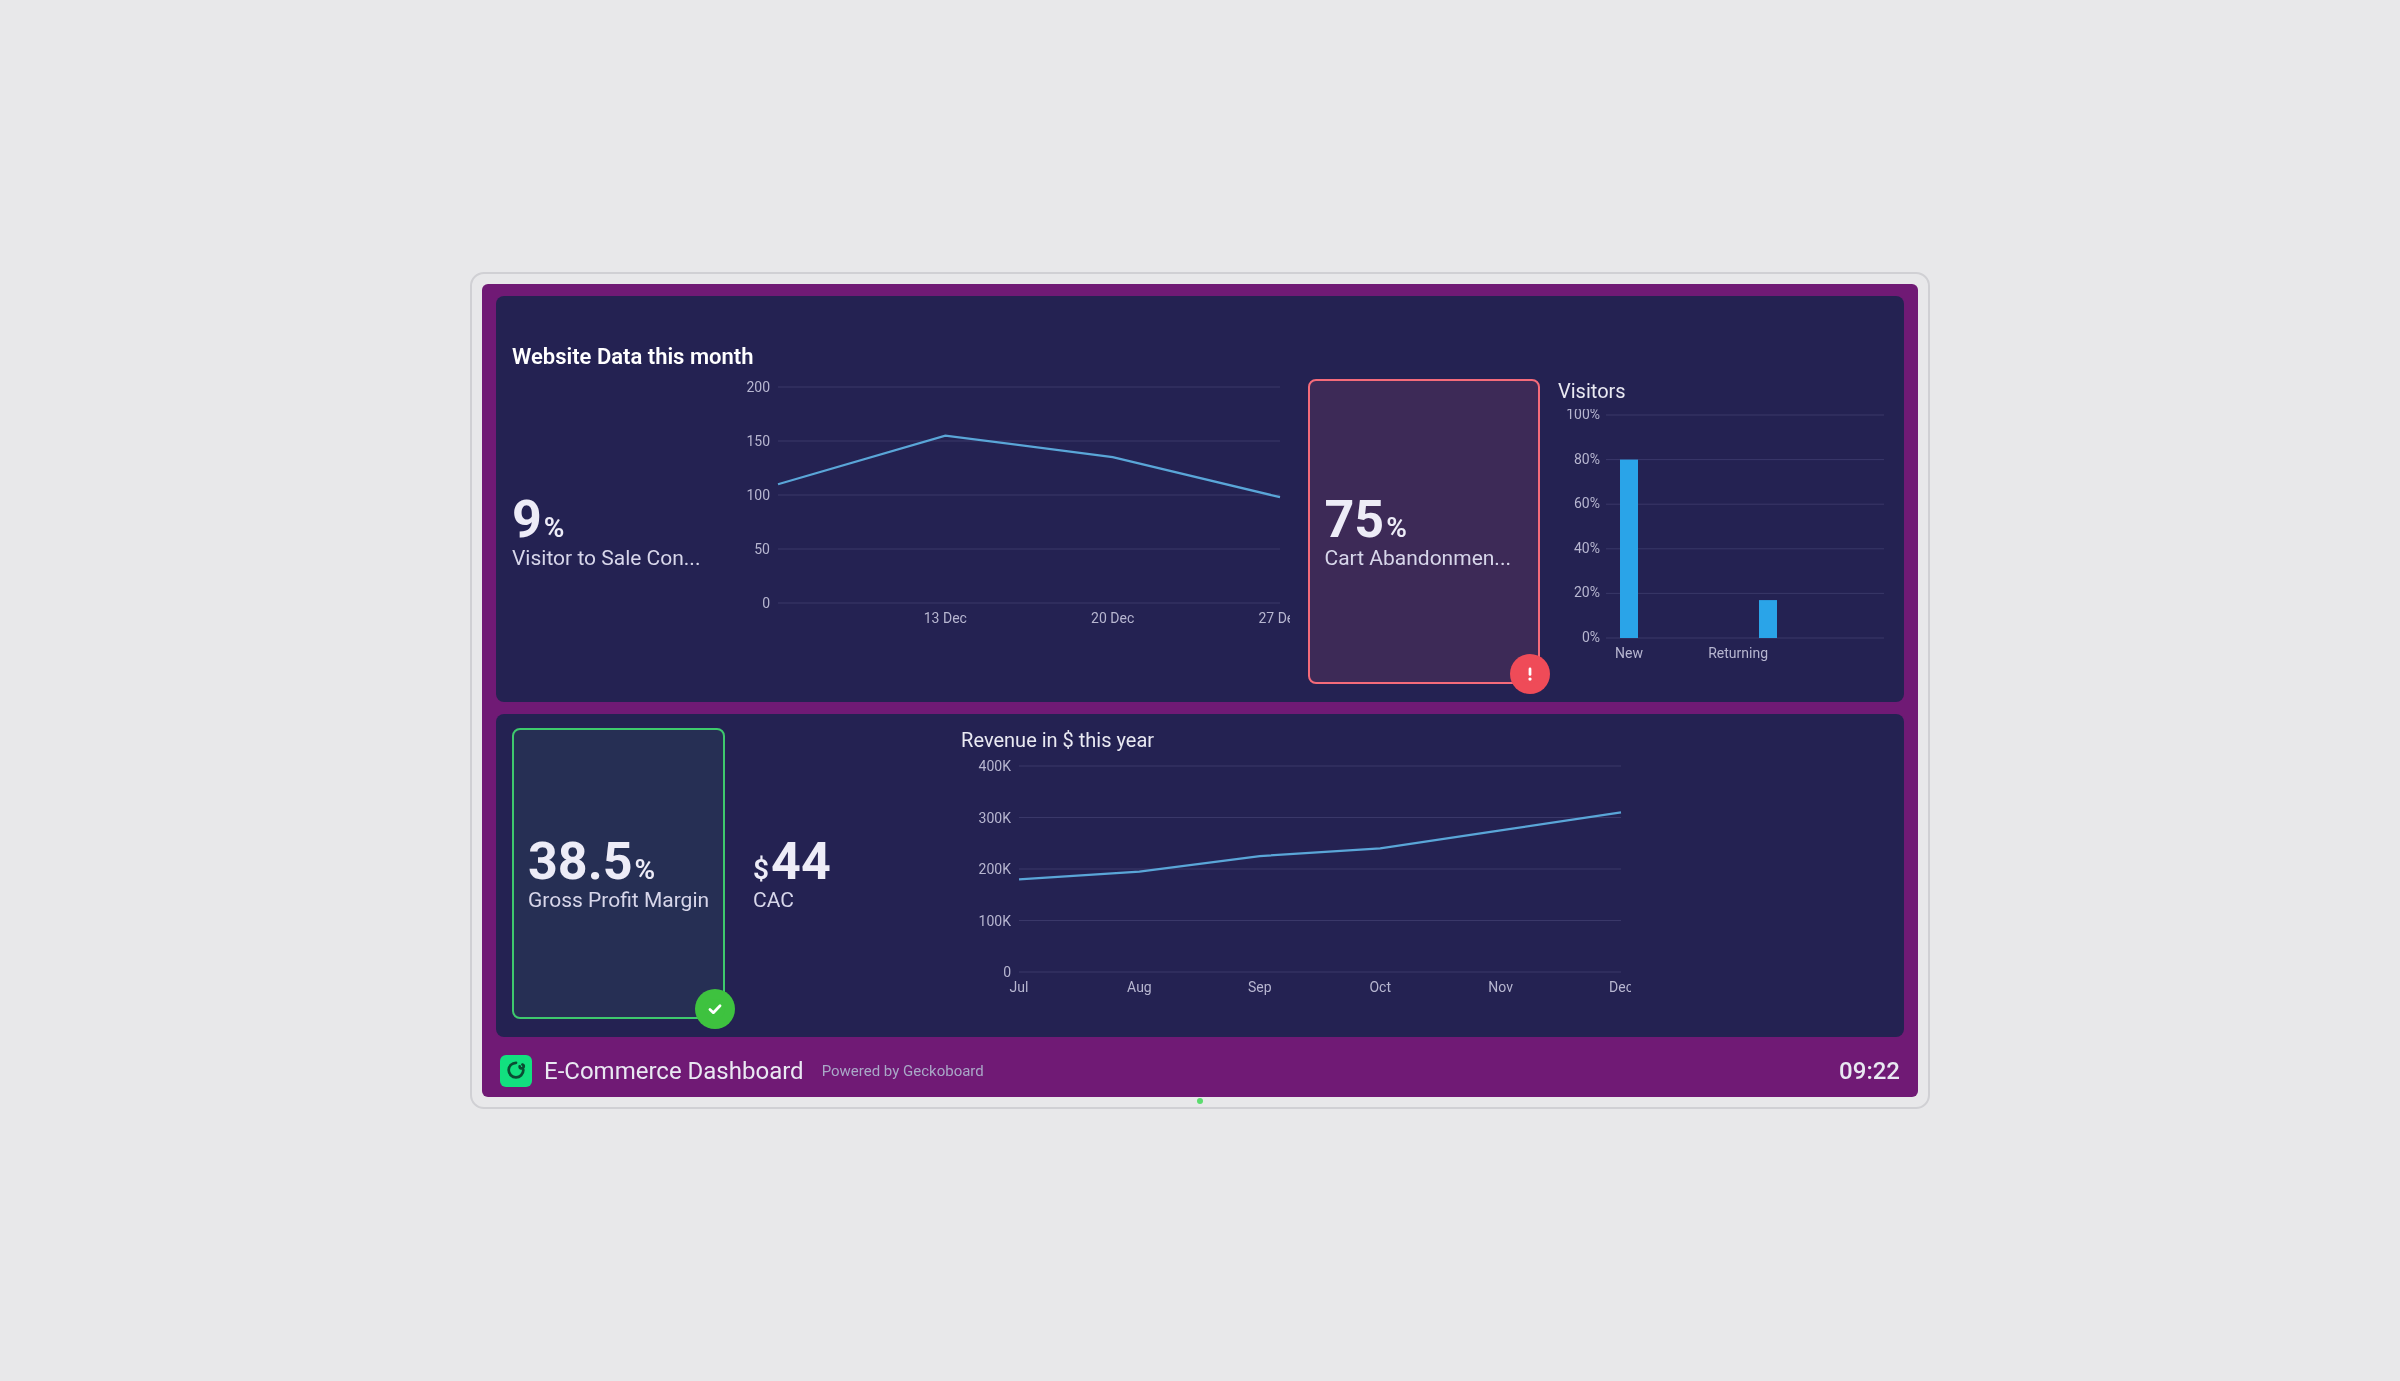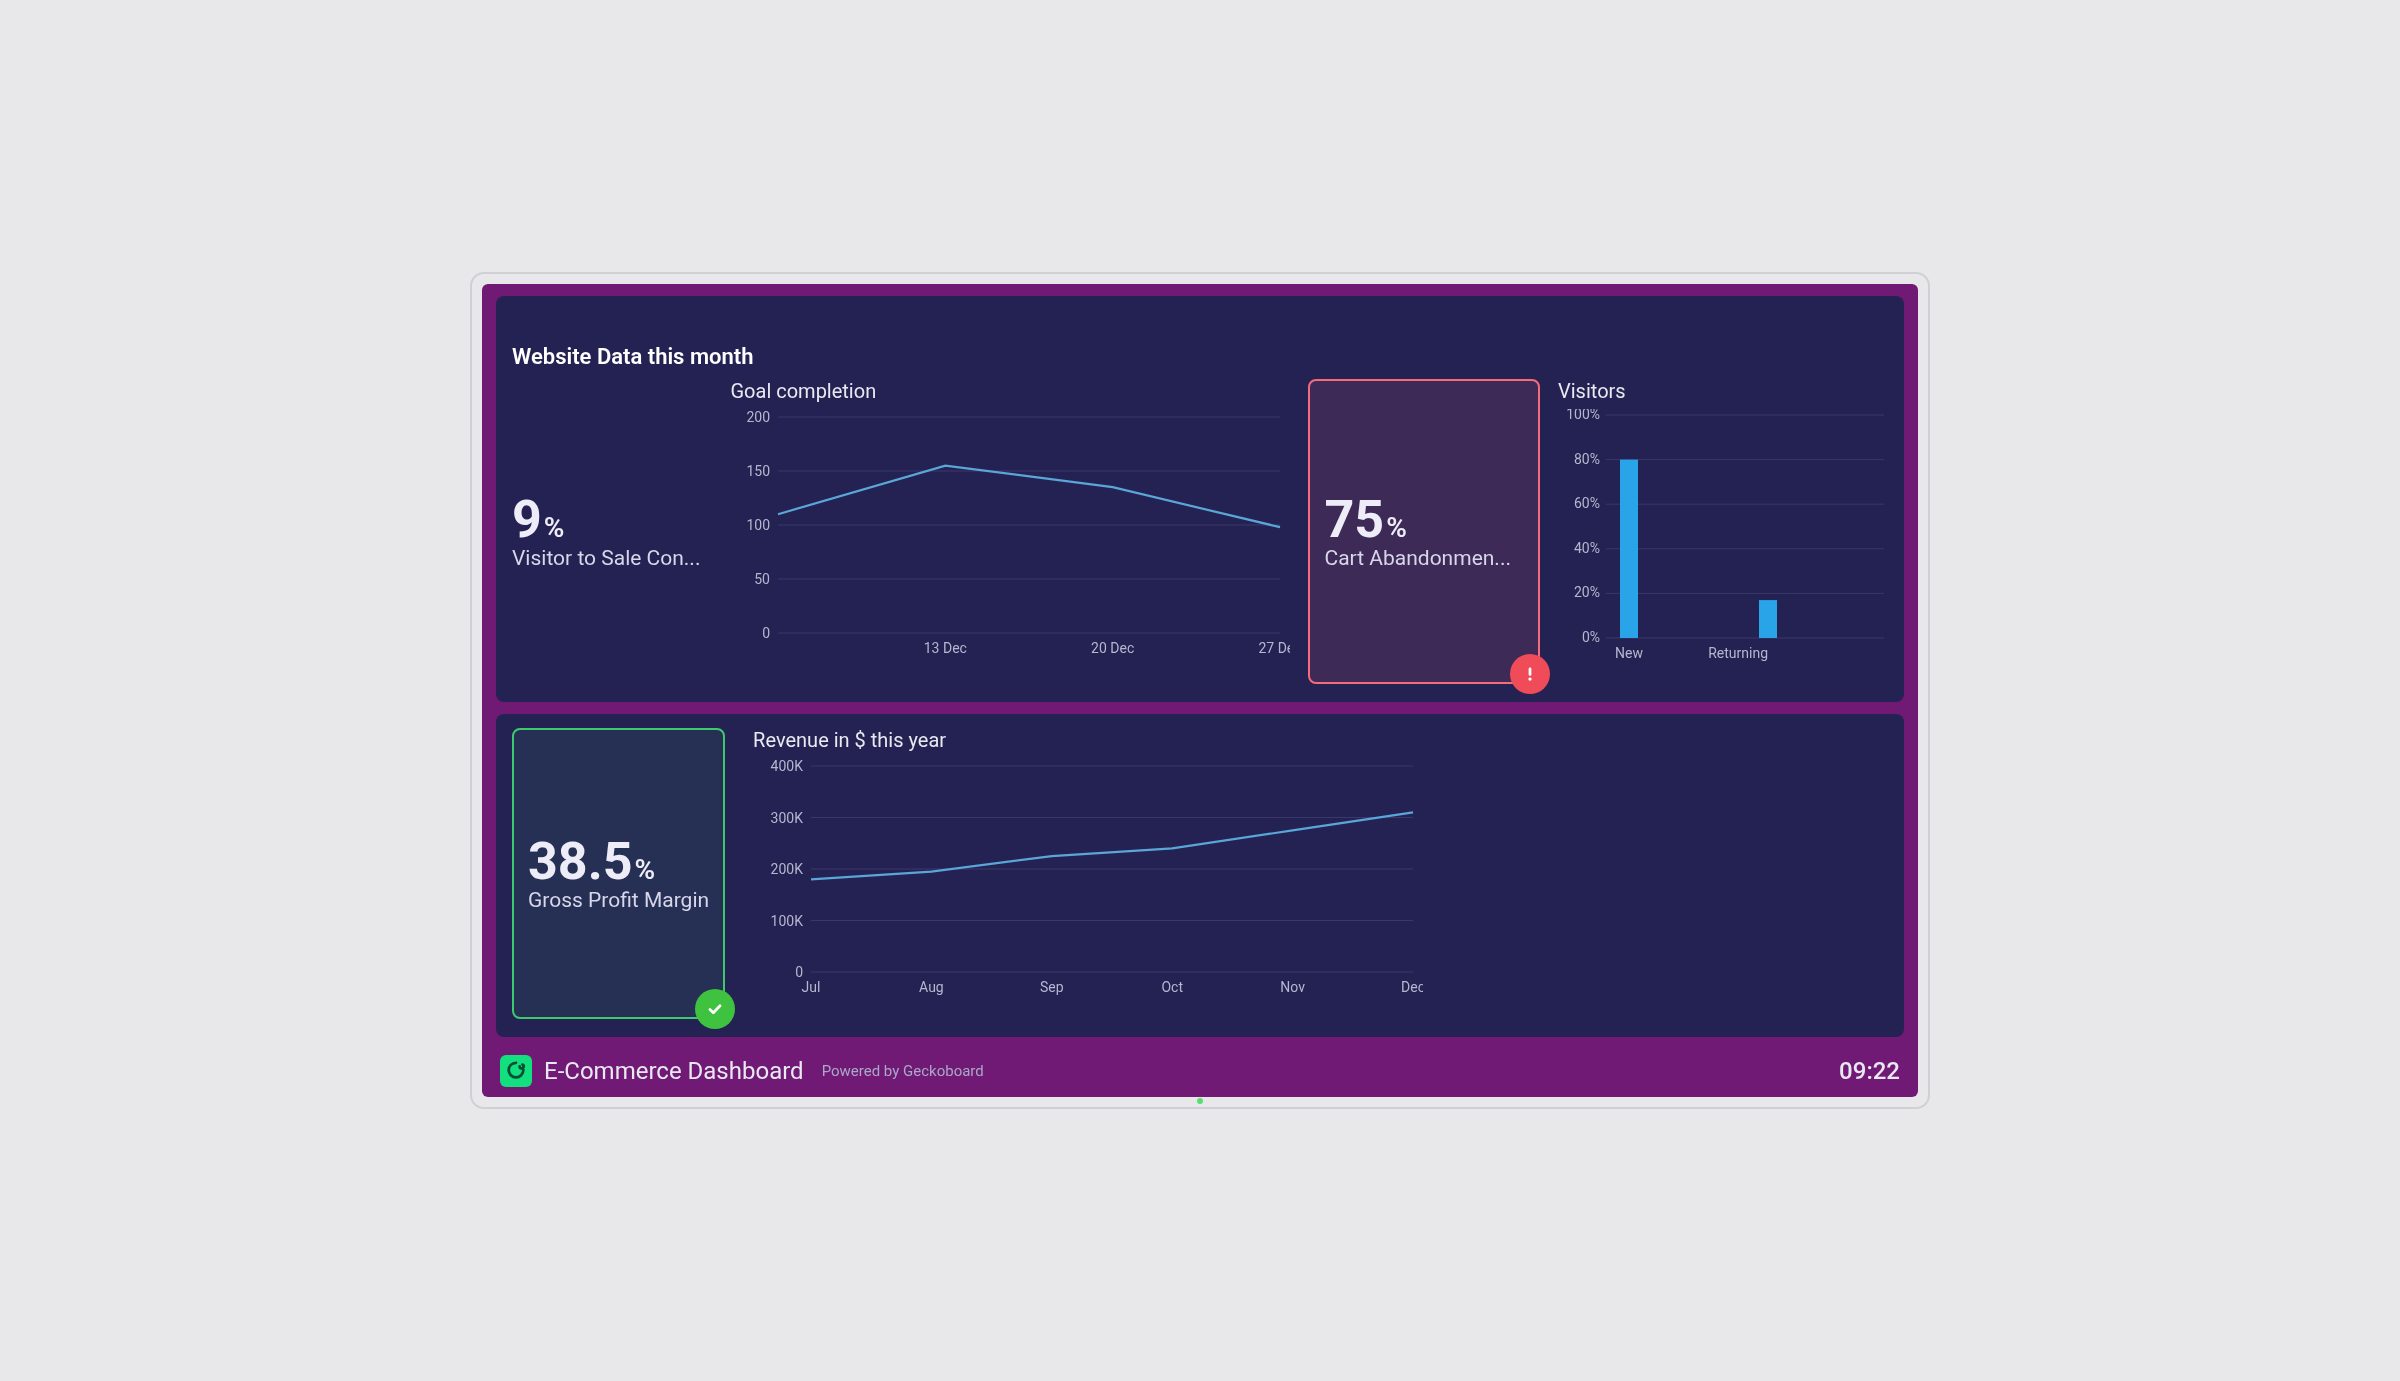--- a/index.html
+++ b/index.html
@@ -187,21 +187,20 @@
       <div class="website-row">
 
         <div class="card conv-card">
           <div class="bignum">
             <span>9</span><span class="unit">%</span>
           </div>
           <div class="sublabel">Visitor to Sale Con...</div>
         </div>
 
         <div class="chart-card goal-card">
-          <div class="chart-title">Goal completion</div>
           <div class="chart-area">
             <svg id="svg-goal" width="560" height="250">
                 <line x1="48" x2="550" y1="224" y2="224" class="gridline"></line>
                 <text x="40" y="229" text-anchor="end" class="tick-label">0</text>
                 <line x1="48" x2="550" y1="170" y2="170" class="gridline"></line>
                 <text x="40" y="175" text-anchor="end" class="tick-label">50</text>
                 <line x1="48" x2="550" y1="116" y2="116" class="gridline"></line>
                 <text x="40" y="121" text-anchor="end" class="tick-label">100</text>
                 <line x1="48" x2="550" y1="62" y2="62" class="gridline"></line>
                 <text x="40" y="67" text-anchor="end" class="tick-label">150</text>
@@ -264,20 +263,26 @@
           </div>
           <div class="sublabel">Gross Profit Margin</div>
           <div class="badge ok">
             <svg viewBox="0 0 24 24">
                 <circle cx="12" cy="12" r="11" fill="#3ec23f"></circle>
                 <path d="M6.5 12.5 L10.2 16 L17.5 8.5" stroke="#fff" stroke-width="3" fill="none" stroke-linecap="round" stroke-linejoin="round"></path>
               </svg>
           </div>
         </div>
 
+        <div class="fin-stat">
+          <div class="bignum">
+            <span class="prefix">$</span><span>44</span>
+          </div>
+          <div class="sublabel">CAC</div>
+        </div>
 
 
         <div class="revenue-card">
           <div class="chart-title">Revenue in $ this year</div>
           <div class="chart-area">
             <svg id="svg-revenue" width="670" height="240">
                 <line x1="58" x2="660" y1="214" y2="214" class="gridline"></line>
                 <text x="50" y="219" text-anchor="end" class="tick-label">0</text>
                 <line x1="58" x2="660" y1="162.5" y2="162.5" class="gridline"></line>
                 <text x="50" y="167.5" text-anchor="end" class="tick-label">100K</text>

